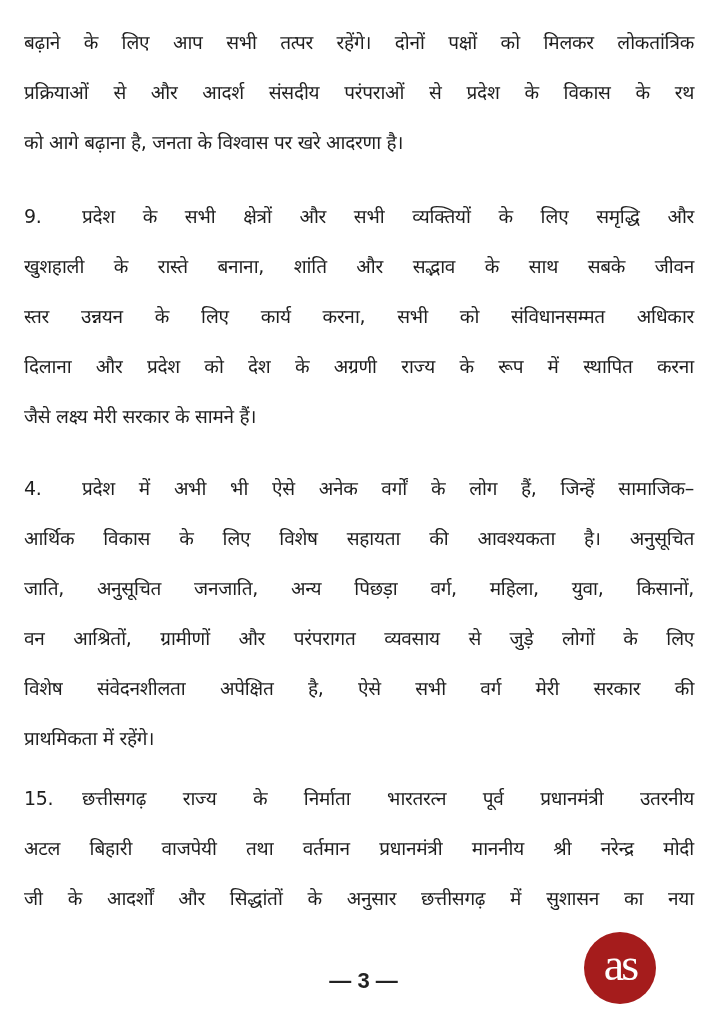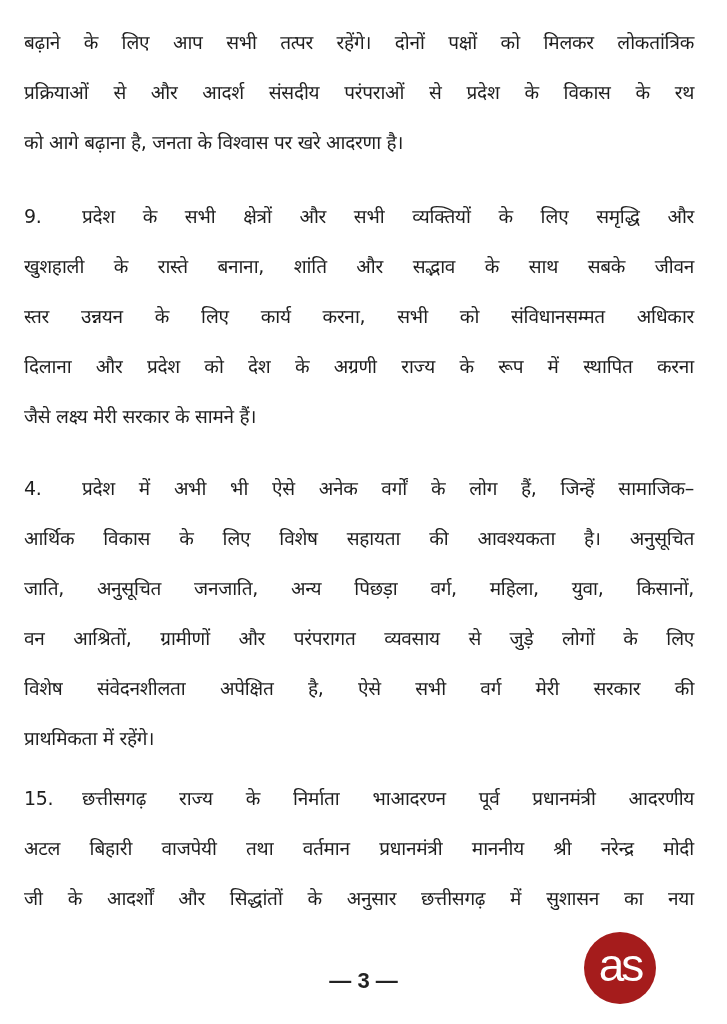--- a/index.html
+++ b/index.html
@@ -6,21 +6,21 @@
   body { width: 727px; height: 1024px; position: relative; overflow: hidden;
          font-family: "DejaVu Sans", "Liberation Sans", sans-serif; color: #1e1e1e; }
   .line { position: absolute; left: 24px; width: 670px; height: 44px; line-height: 44px;
           font-size: 19px; white-space: nowrap; text-align: justify; text-align-last: justify;
           letter-spacing: -0.3px; }
   .line.last { text-align-last: left; }
   .num { display: inline-block; width: 58px; text-align: left; text-align-last: left; }
   .page-num { position: absolute; left: 0; width: 727px; top: 968px; text-align: center;
               font-family: "Liberation Sans", sans-serif; font-weight: bold; font-size: 22px; color: #222; }
   .logo { position: absolute; left: 584px; top: 932px; width: 72px; height: 72px; border-radius: 50%;
-          background: #a51c1c; color: #fff; font-family: Liberation Sans, sans-serif;
+          background: #a51c1c; color: #fff; font-family: Liberation Serif, serif;
           font-size: 46px; line-height: 66px; text-align: center; letter-spacing: -3px; }
 </style>
 </head>
 <body>
 
 <div>
   <div class="line" style="top:20px">बढ़ाने के लिए आप सभी तत्पर रहेंगे। दोनों पक्षों को मिलकर लोकतांत्रिक</div>
   <div class="line" style="top:70px">प्रक्रियाओं से और आदर्श संसदीय परंपराओं से प्रदेश के विकास के रथ</div>
   <div class="line last" style="top:120px">को आगे बढ़ाना है, जनता के विश्वास पर खरे आदरणा है।</div>
 
@@ -35,20 +35,20 @@
   <div class="line" style="top:466px">
     <span class="num">4.</span><span>प्रदेश में अभी भी ऐसे अनेक वर्गों के लोग हैं, जिन्हें सामाजिक–</span>
   </div>
   <div class="line" style="top:516px">आर्थिक विकास के लिए विशेष सहायता की आवश्यकता है। अनुसूचित</div>
   <div class="line" style="top:566px">जाति, अनुसूचित जनजाति, अन्य पिछड़ा वर्ग, महिला, युवा, किसानों,</div>
   <div class="line" style="top:616px">वन आश्रितों, ग्रामीणों और परंपरागत व्यवसाय से जुड़े लोगों के लिए</div>
   <div class="line" style="top:666px">विशेष संवेदनशीलता अपेक्षित है, ऐसे सभी वर्ग मेरी सरकार की</div>
   <div class="line last" style="top:716px">प्राथमिकता में रहेंगे।</div>
 
   <div class="line" style="top:776px">
-    <span class="num">15.</span><span>छत्तीसगढ़ राज्य के निर्माता भाआदरण्न पूर्व प्रधानमंत्री आदरणीय</span>
+    <span class="num">15.</span><span>छत्तीसगढ़ राज्य के निर्माता भारतरत्न पूर्व प्रधानमंत्री उतरनीय</span>
   </div>
   <div class="line" style="top:826px">अटल बिहारी वाजपेयी तथा वर्तमान प्रधानमंत्री माननीय श्री नरेन्द्र मोदी</div>
   <div class="line" style="top:876px">जी के आदर्शों और सिद्धांतों के अनुसार छत्तीसगढ़ में सुशासन का नया</div>
 
   <div class="page-num">— 3 —</div>
   <div class="logo">as</div>
 </div>
 
 </body></html>

